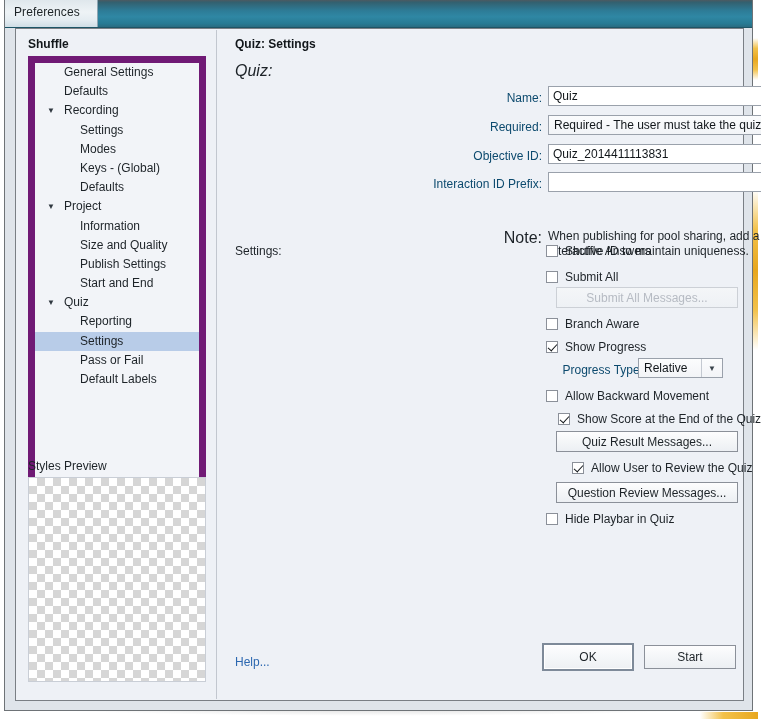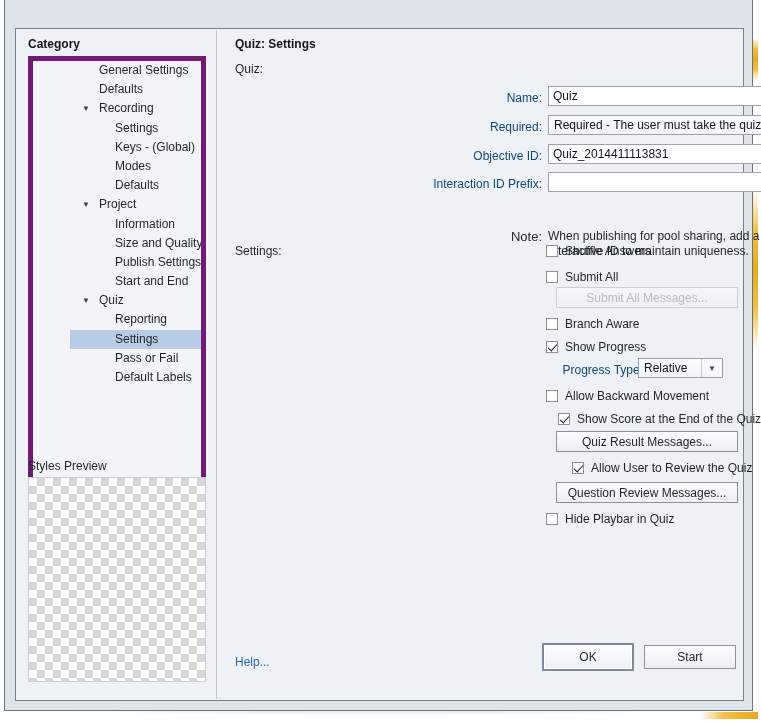--- a/index.html
+++ b/index.html
@@ -65,24 +65,23 @@
 
   
   #category-label {
     position: absolute; left: 12px; top: 8px;
     font-size: 12px; font-weight: bold; color: #11161a;
   }
   #tree {
     position: absolute; left: 12px; top: 27px;
     width: 178px; height: 456px;
     background: #f2f4f8;
-    border: 5px solid #701a75;
+    border: 7px solid #701a75;
     box-sizing: border-box;
     overflow: hidden;
-    padding-left: 37px;
   }
   .tree-row {
     position: relative;
     height: 19.2px; line-height: 19.2px;
     font-size: 12px; color: #1d2328;
     white-space: nowrap;
     cursor: default;
   }
   .tree-row.selected { background: #b8cce8; }
   .tree-row .twisty {
@@ -121,21 +120,21 @@
   #pane-inner {
     position: absolute; left: 0; top: 0; right: 0; bottom: 0;
     background: #eef1f6;
   }
   #pane-title {
     position: absolute; left: 18px; top: 7px;
     font-size: 12px; font-weight: bold; color: #11161a;
   }
   #quiz-group-label {
     position: absolute; left: 18px; top: 32px;
-    font-size: 12px; color: #1d2328;
+    font-size: 16px; color: #1d2328; font-style: italic;
   }
   #settings-group-label {
     position: absolute; left: 18px; top: 214px;
     font-size: 12px; color: #1d2328;
   }
 
   .fld-label {
     position: absolute;
     font-size: 12px; color: #0c4a6e;
     text-align: right; white-space: nowrap;
@@ -168,21 +167,21 @@
   .combo .carrow {
     position: absolute; right: 0; top: 0; bottom: 0; width: 20px;
     border-left: 1px solid #c4c9d1;
     display: flex; align-items: center; justify-content: center;
     font-size: 8px; color: #3b444d;
   }
 
   #note-label {
     position: absolute; left: 240px; top: 199px;
     width: 85px; text-align: right;
-    font-size: 13px; color: #1d2328;
+    font-size: 16px; color: #1d2328;
   }
   #note-text {
     position: absolute; left: 331px; top: 199px;
     width: 280px;
     font-size: 12px; color: #1d2328; line-height: 15px;
   }
 
   
   .cbrow {
     position: absolute; left: 329px;
@@ -256,44 +255,49 @@
 
 <div id="backdrop">
   <div class="glow" id="glow-a"></div>
   <div class="glow" id="glow-b"></div>
   <div class="glow" id="glow-c"></div>
   <div id="shadow-b"></div>
 </div>
 
 <div id="window">
 
+  <div id="titlebar">
+    <div id="titlebar-tab">
+      <span id="title-text">Preferences</span>
+    </div>
+  </div>
 
   <div id="dialog">
 
-    <div id="category-label">Category</div>
+    <div id="category-label">Shuffle</div>
 
     <div id="tree">
         <div class="tree-row" data-depth="0">
           <span class="tlabel">General Settings</span>
         </div>
         <div class="tree-row" data-depth="0">
           <span class="tlabel">Defaults</span>
         </div>
         <div class="tree-row" data-depth="0">
           <span class="twisty">▼</span>
           <span class="tlabel">Recording</span>
         </div>
         <div class="tree-row" data-depth="1">
           <span class="tlabel">Settings</span>
         </div>
         <div class="tree-row" data-depth="1">
+          <span class="tlabel">Modes</span>
+        </div>
+        <div class="tree-row" data-depth="1">
           <span class="tlabel">Keys - (Global)</span>
-        </div>
-        <div class="tree-row" data-depth="1">
-          <span class="tlabel">Modes</span>
         </div>
         <div class="tree-row" data-depth="1">
           <span class="tlabel">Defaults</span>
         </div>
         <div class="tree-row" data-depth="0">
           <span class="twisty">▼</span>
           <span class="tlabel">Project</span>
         </div>
         <div class="tree-row" data-depth="1">
           <span class="tlabel">Information</span>

